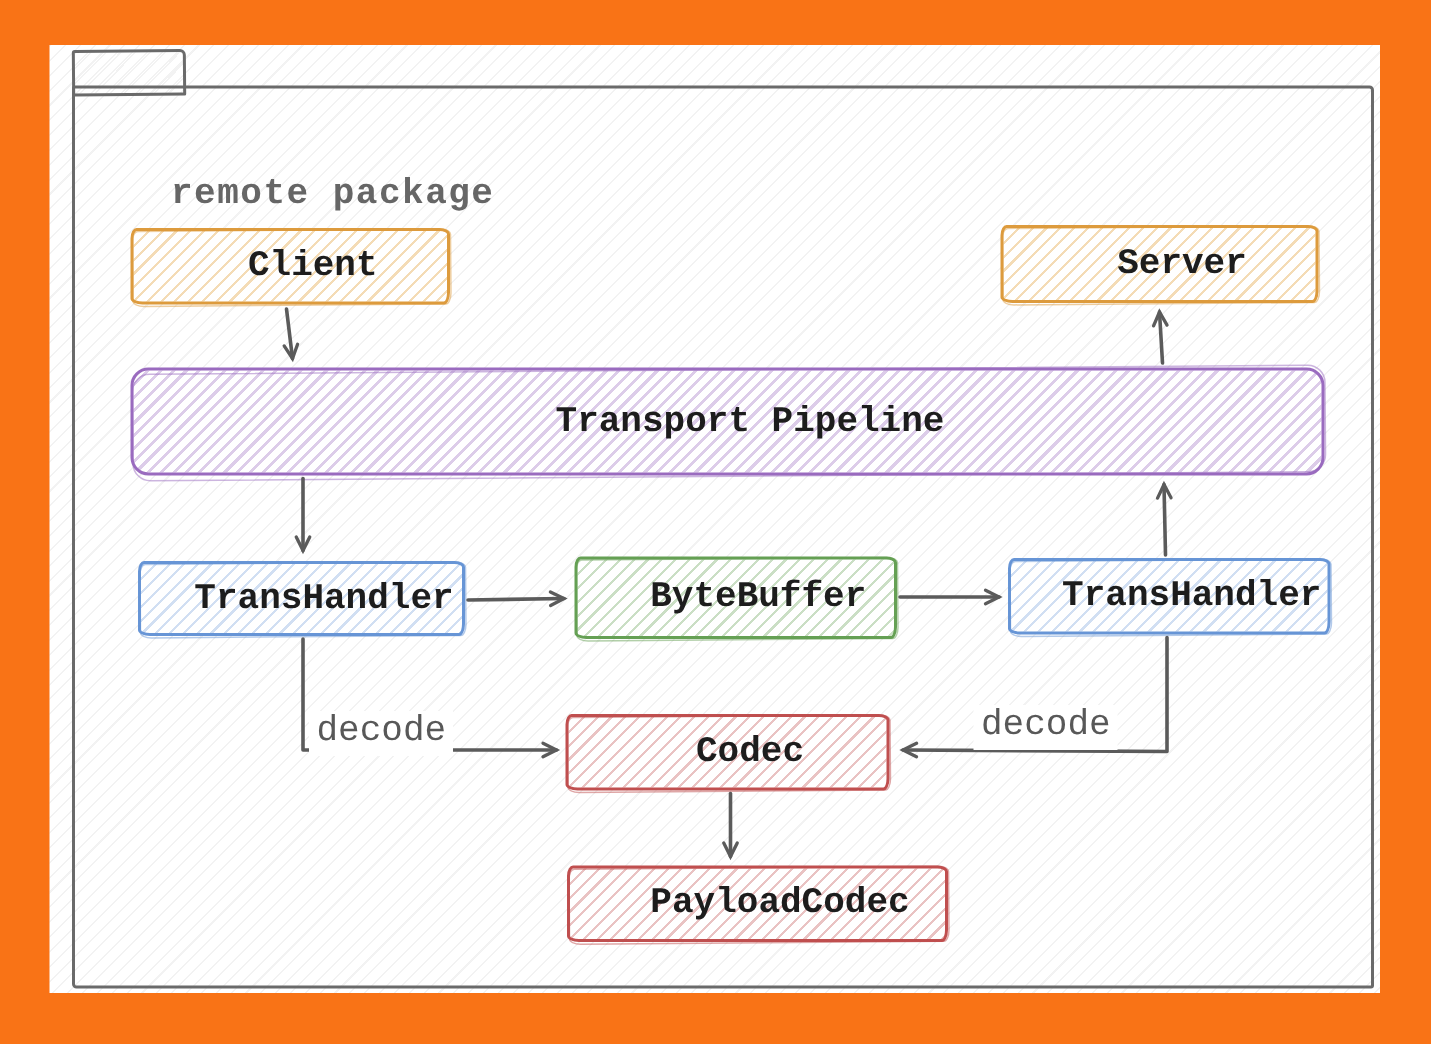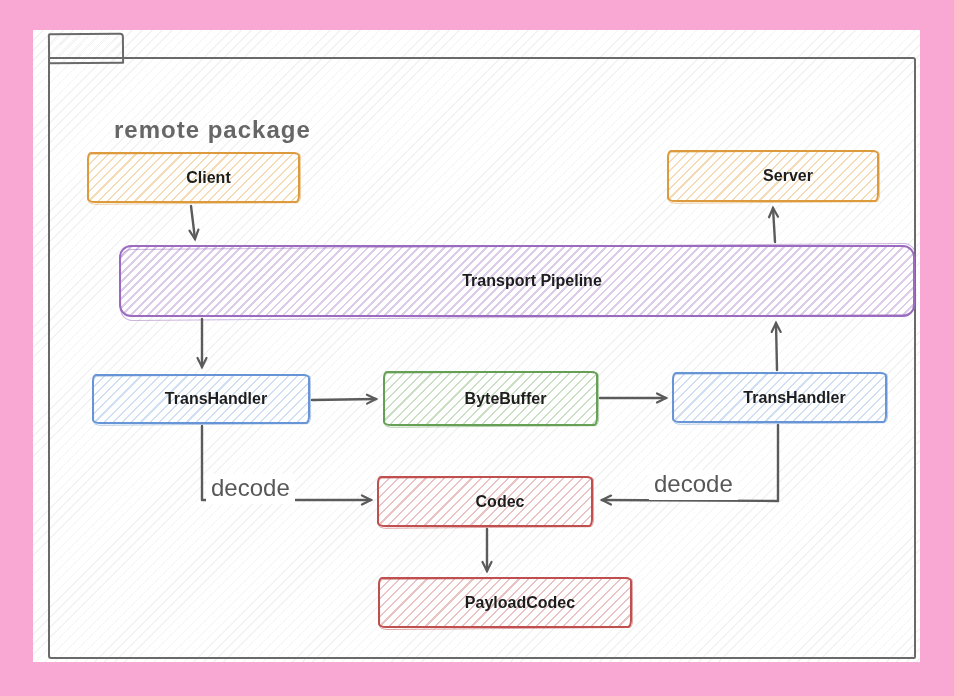--- a/index.html
+++ b/index.html
@@ -1,18 +1,18 @@
 <!DOCTYPE html>
 <html><head>
 <meta charset="utf-8">
 <style>
   html,body{margin:0;padding:0;background:#000;}
   .stage{
-    position:relative;width:954px;height:696px;background:#f9a8d4;overflow:hidden;
-    font-family:Liberation Sans, sans-serif;
+    position:relative;width:954px;height:696px;background:#f97316;overflow:hidden;
+    font-family:Liberation Mono, monospace;
   }
   .canvas{
     position:absolute;left:33px;top:30px;width:887px;height:632px;background:#fff;
     background-image:repeating-linear-gradient(135deg,rgba(110,110,110,0.085) 0 1px,transparent 1px 7px);
   }
   
   .pkg-tab{
     position:absolute;left:48px;top:33px;width:72px;height:27px;
     border:2.4px solid #6a6a6a;border-radius:2px 4px 1px 2px;
     background-image:repeating-linear-gradient(135deg,rgba(110,110,110,0.085) 0 1px,transparent 1px 7px);
@@ -22,32 +22,32 @@
     position:absolute;left:48px;top:57px;width:864px;height:598px;
     border:2.6px solid #6a6a6a;border-radius:2px 3px 2px 3px;
   }
   .pkg-label{
     position:absolute;left:81px;top:86px;font-size:24px;font-weight:bold;color:#666;
     letter-spacing:1px;
   }
   
   .node{
     position:absolute;display:flex;align-items:center;justify-content:center;
-    border:2.2px solid var(--c);color:#1d1d1d;font-size:16px;font-weight:bold;
+    border:2.2px solid var(--c);color:#1d1d1d;font-size:24px;font-weight:bold;
     border-radius:4px 7px 4px 8px / 7px 4px 8px 4px;background-color:#fff;
     box-sizing:border-box;
     padding-left:30px;
   }
   .node::after{
     content:"";position:absolute;inset:-2px;border:1.5px solid var(--c);opacity:.5;
     border-radius:inherit;transform:rotate(-0.45deg) translate(1px,1px);pointer-events:none;
   }
   .node .lbl{position:relative;z-index:2;}
   .hatch-orange{background-image:repeating-linear-gradient(135deg,rgba(226,162,62,0.38) 0 1.5px,transparent 1.5px 6.5px);}
-  .hatch-purple{background-image:repeating-linear-gradient(135deg,rgba(154,107,191,0.34) 0 2px,transparent 2px 6px);margin-left:32px;}
+  .hatch-purple{background-image:repeating-linear-gradient(135deg,rgba(154,107,191,0.34) 0 2px,transparent 2px 6px);}
   .hatch-blue{background-image:repeating-linear-gradient(135deg,rgba(103,149,214,0.30) 0 1.5px,transparent 1.5px 6.5px);}
   .hatch-green{background-image:repeating-linear-gradient(135deg,rgba(101,160,84,0.34) 0 1.5px,transparent 1.5px 6.5px);}
   .hatch-red{background-image:repeating-linear-gradient(135deg,rgba(192,79,79,0.34) 0 1.5px,transparent 1.5px 6.5px);}
   #node-client        {--c:#dd9b3d;left:87px; top:152px;width:213px;height:51px;}
   #node-server        {--c:#dd9b3d;left:667px;top:150px;width:212px;height:52px;}
   #node-transport     {--c:#9a6bbf;left:87px; top:245px;width:796px;height:72px;border-radius:12px;}
   #node-th-left       {--c:#6795d6;left:92px; top:374px;width:218px;height:50px;}
   #node-bytebuffer    {--c:#65a054;left:383px;top:371px;width:215px;height:55px;}
   #node-th-right      {--c:#6795d6;left:672px;top:372px;width:215px;height:51px;}
   #node-codec         {--c:#c04f4f;left:377px;top:476px;width:216px;height:51px;}

